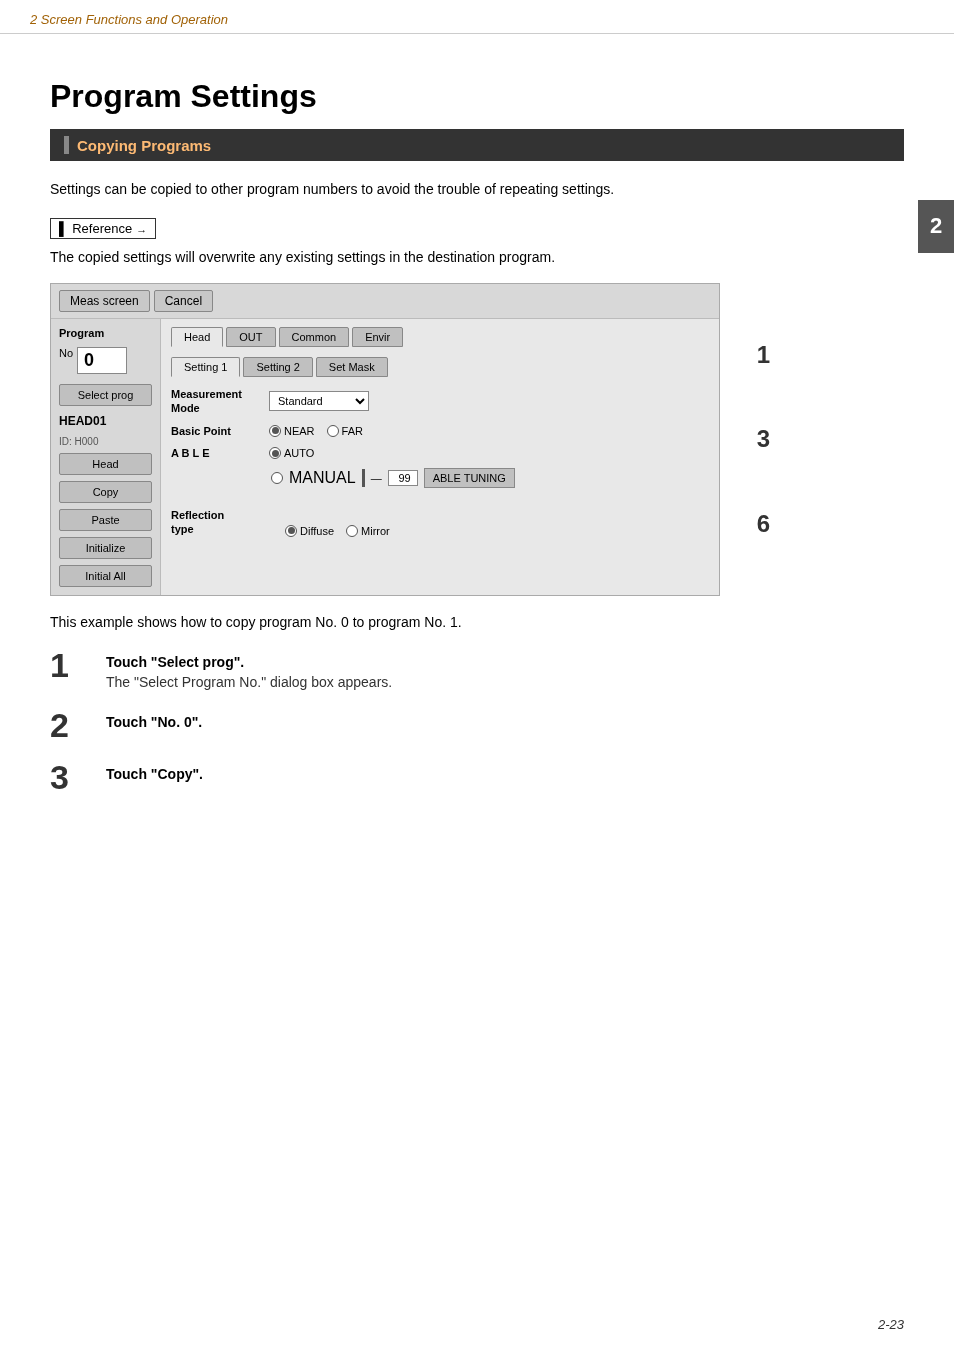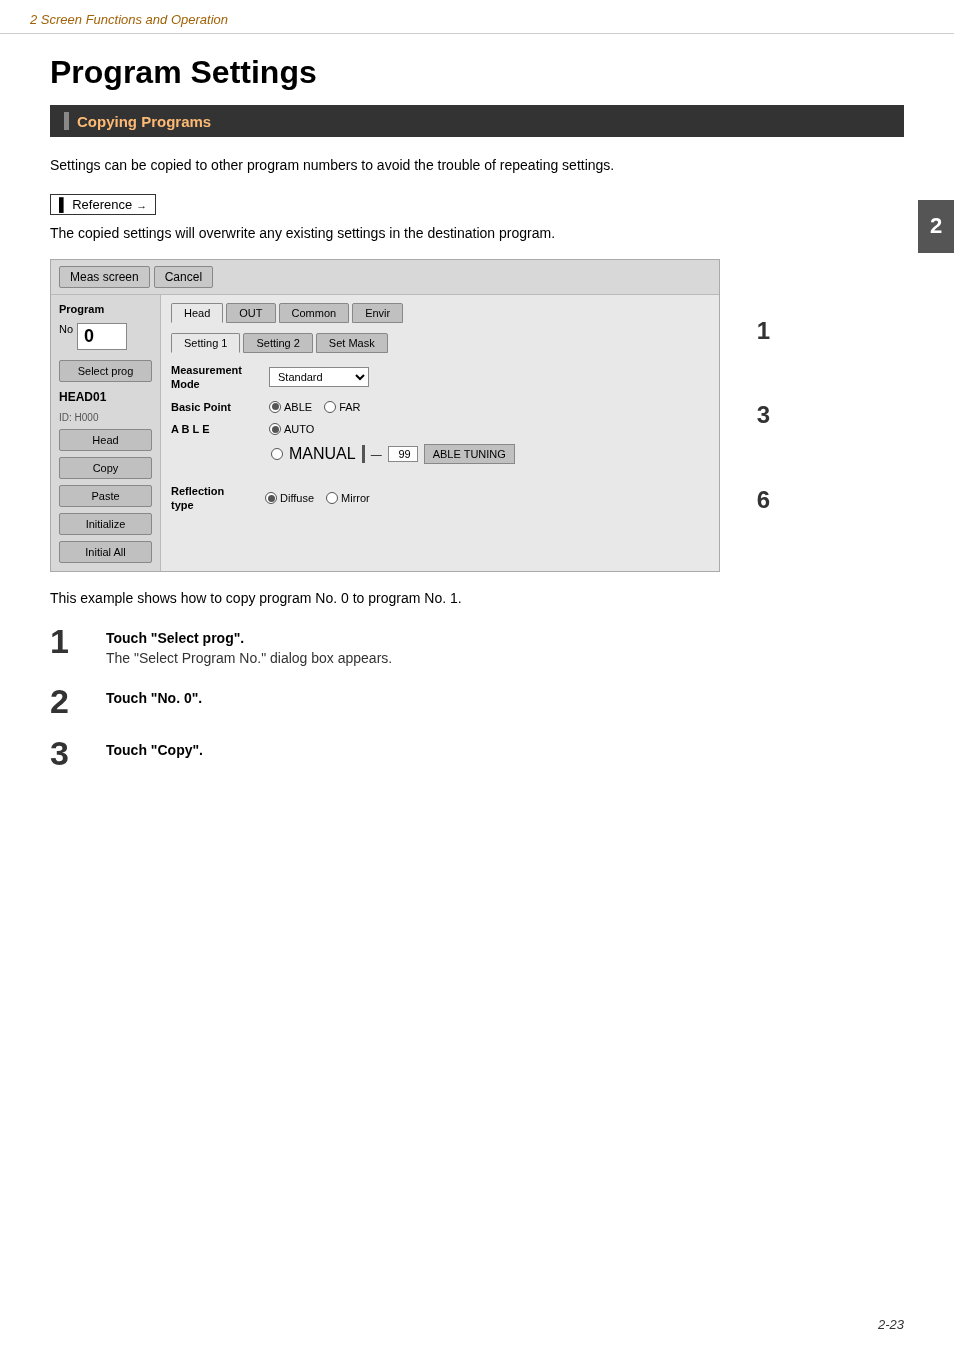--- a/index.html
+++ b/index.html
@@ -38,20 +38,21 @@
     }
 
     .content {
       padding: 20px 50px 30px 50px;
     }
 
     .page-title {
       font-size: 32px;
       font-weight: bold;
       margin-bottom: 14px;
+      margin-top: 24px;
     }
 
     .page-description {
       font-size: 14px;
       margin-bottom: 24px;
       line-height: 1.5;
     }
 
     .section-header {
       background: #333;
@@ -280,22 +281,22 @@
     .ui-able-tuning-btn {
       background: #c0c0c0;
       border: 1px solid #888;
       padding: 3px 8px;
       font-size: 11px;
       cursor: pointer;
     }
 
     .ui-reflection-row {
       display: flex;
-      align-items: center;
-      gap: 4px;
+      align-items: flex-end;
+      gap: 24px;
       margin-top: 20px;
     }
 
     .ui-reflection-label {
       font-size: 11px;
       font-weight: bold;
       min-width: 90px;
       line-height: 1.3;
     }
 
@@ -454,21 +455,21 @@
             </select>
           </div>
 
           <div class="ui-field-row">
             <div class="ui-field-label">Basic Point</div>
             <div class="ui-radio-group">
               <div class="ui-radio-item">
                 <div class="ui-radio">
                   <div class="ui-radio-filled"></div>
                 </div>
-                <span>ABLE</span>
+                <span>NEAR</span>
               </div>
               <div class="ui-radio-item">
                 <div class="ui-radio"></div>
                 <span>FAR</span>
               </div>
             </div>
           </div>
 
           <div class="ui-field-row">
             <div class="ui-field-label">A B L E</div>

